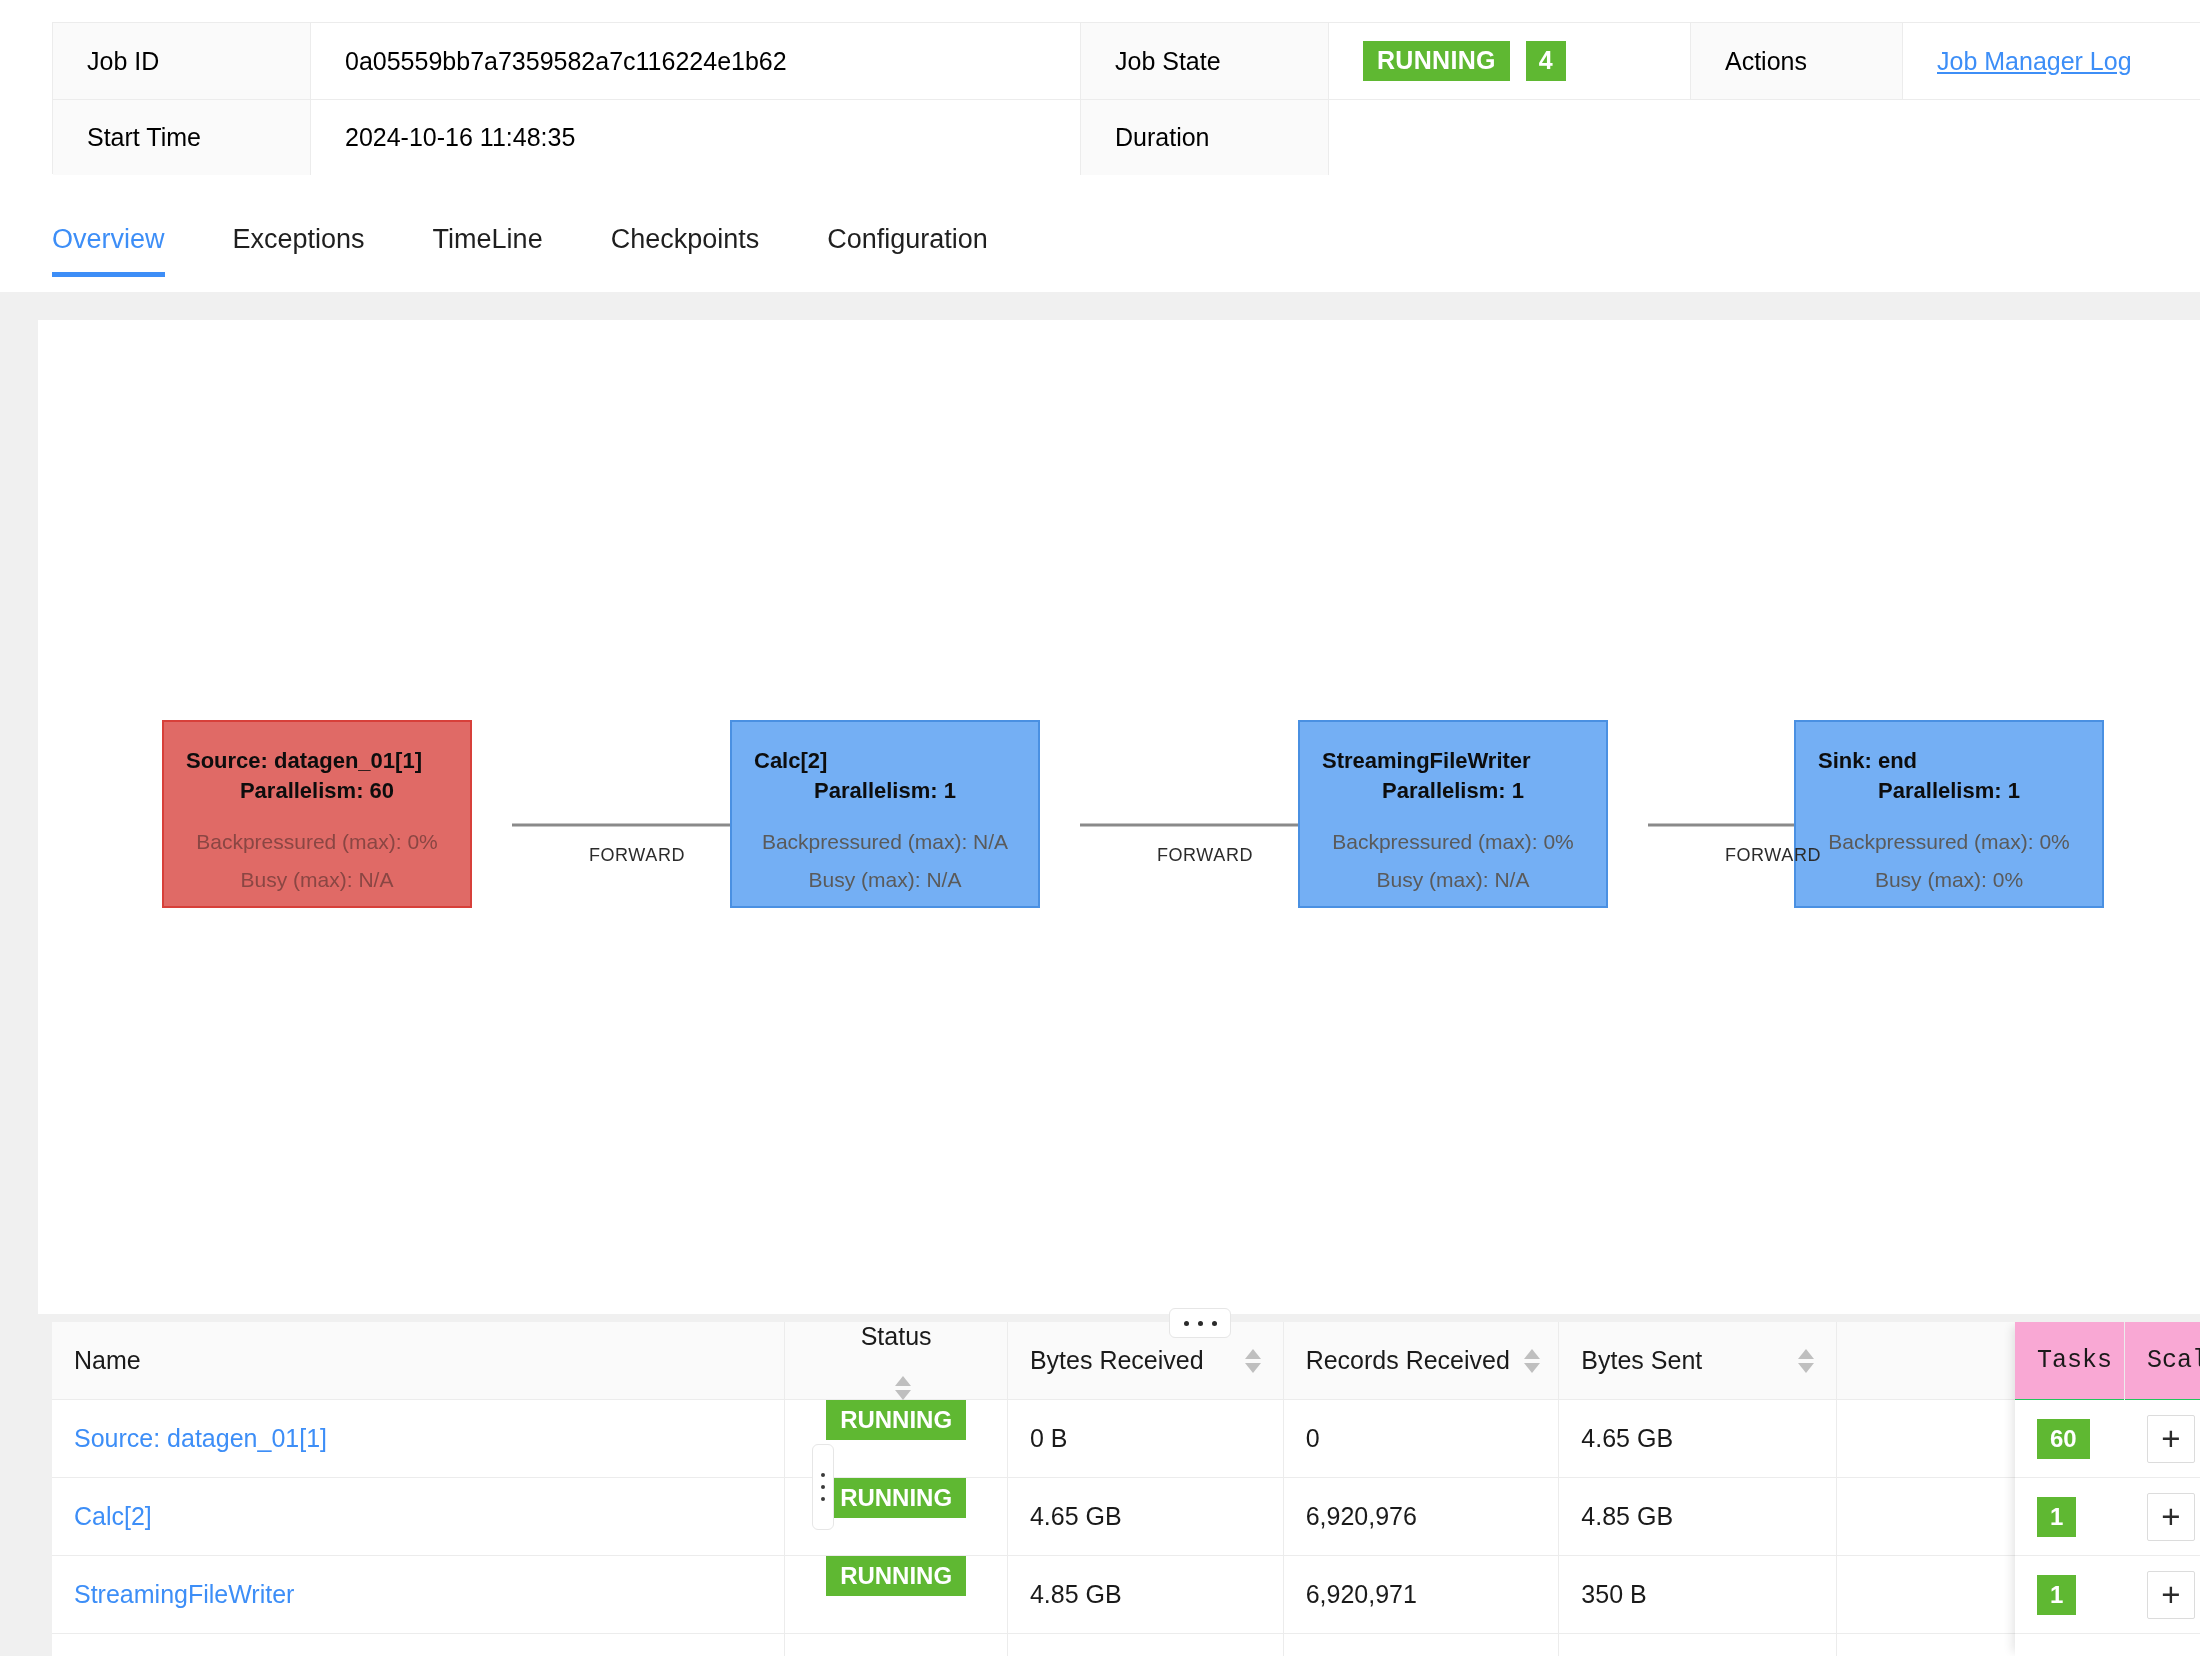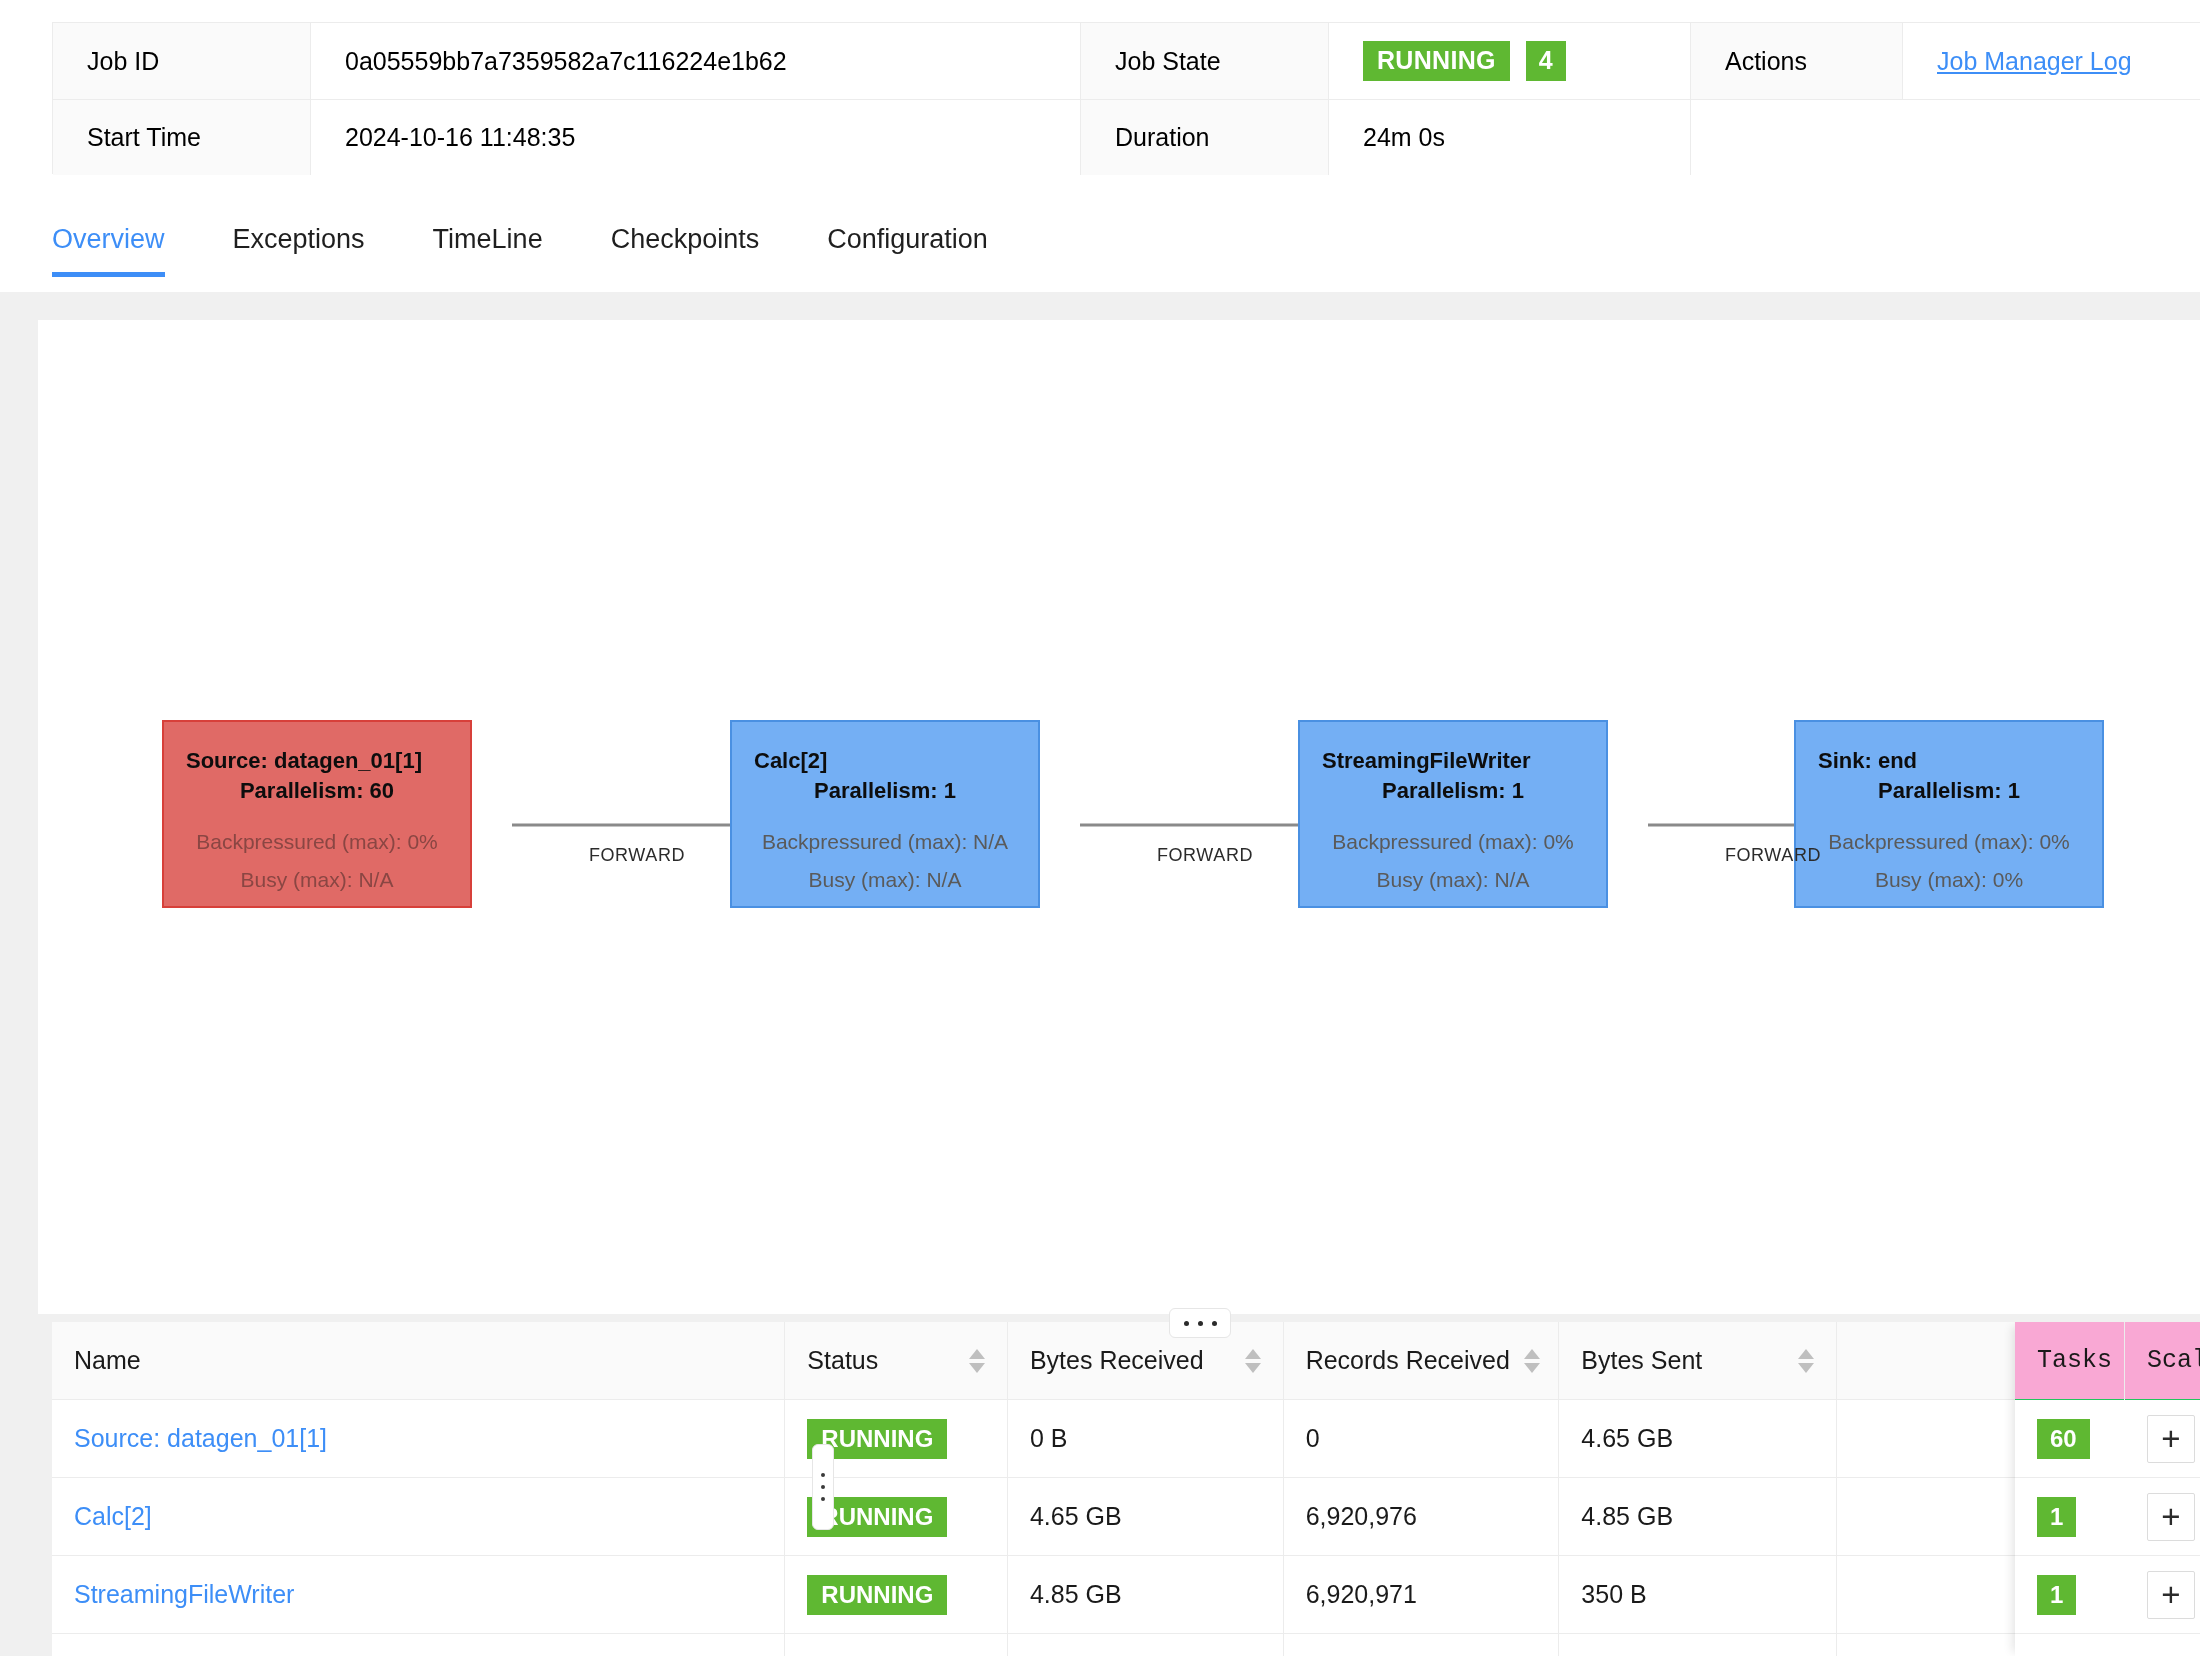--- a/index.html
+++ b/index.html
@@ -124,21 +124,21 @@
   .trow { display: flex; height: 78px; align-items: center; border-bottom: 1px solid #ececec; background:#fff; }
   .td {
     display: flex; align-items: center; height: 78px; padding: 0 22px;
     font-size: 25px; color: #1a1a1a; border-right: 1px solid #ececec;
     white-space: nowrap; overflow: hidden;
   }
   .td.last { border-right: none; }
   .td a { color: #3d8ef7; text-decoration: none; }
 
   .w-name { width: 770px; }
-  .w-status { width: 232px; }
+  .w-status { width: 232px; flex-direction: column; }
   .w-br { width: 288px; }
   .w-rr { width: 288px; }
   .w-bs { width: 290px; }
   .w-rs { width: 380px; justify-content: flex-end; }
 
   .status-badge {
     background: #5fb832; color: #fff; font-size: 24px; font-weight: bold;
     padding: 5px 14px; line-height: 1.25;
   }
 
@@ -197,21 +197,20 @@
       </div>
       <div class="sum-cell c-act">Actions</div>
       <div class="sum-cell c-link">
         <a class="link-blue" href="#">Job Manager Log</a>
       </div>
     </div>
     <div class="sum-row r2">
       <div class="sum-cell c-label">Start Time</div>
       <div class="sum-cell c-val">2024-10-16 11:48:35</div>
       <div class="sum-cell c-label2">Duration</div>
-      <div class="sum-cell c-val2">24m 0s</div>
       <div class="sum-cell blank"></div>
     </div>
   </div>
 
   <div class="tabs">
     <div class="tab active">Overview</div>
     <div class="tab">Exceptions</div>
     <div class="tab">TimeLine</div>
     <div class="tab">Checkpoints</div>
     <div class="tab">Configuration</div>

